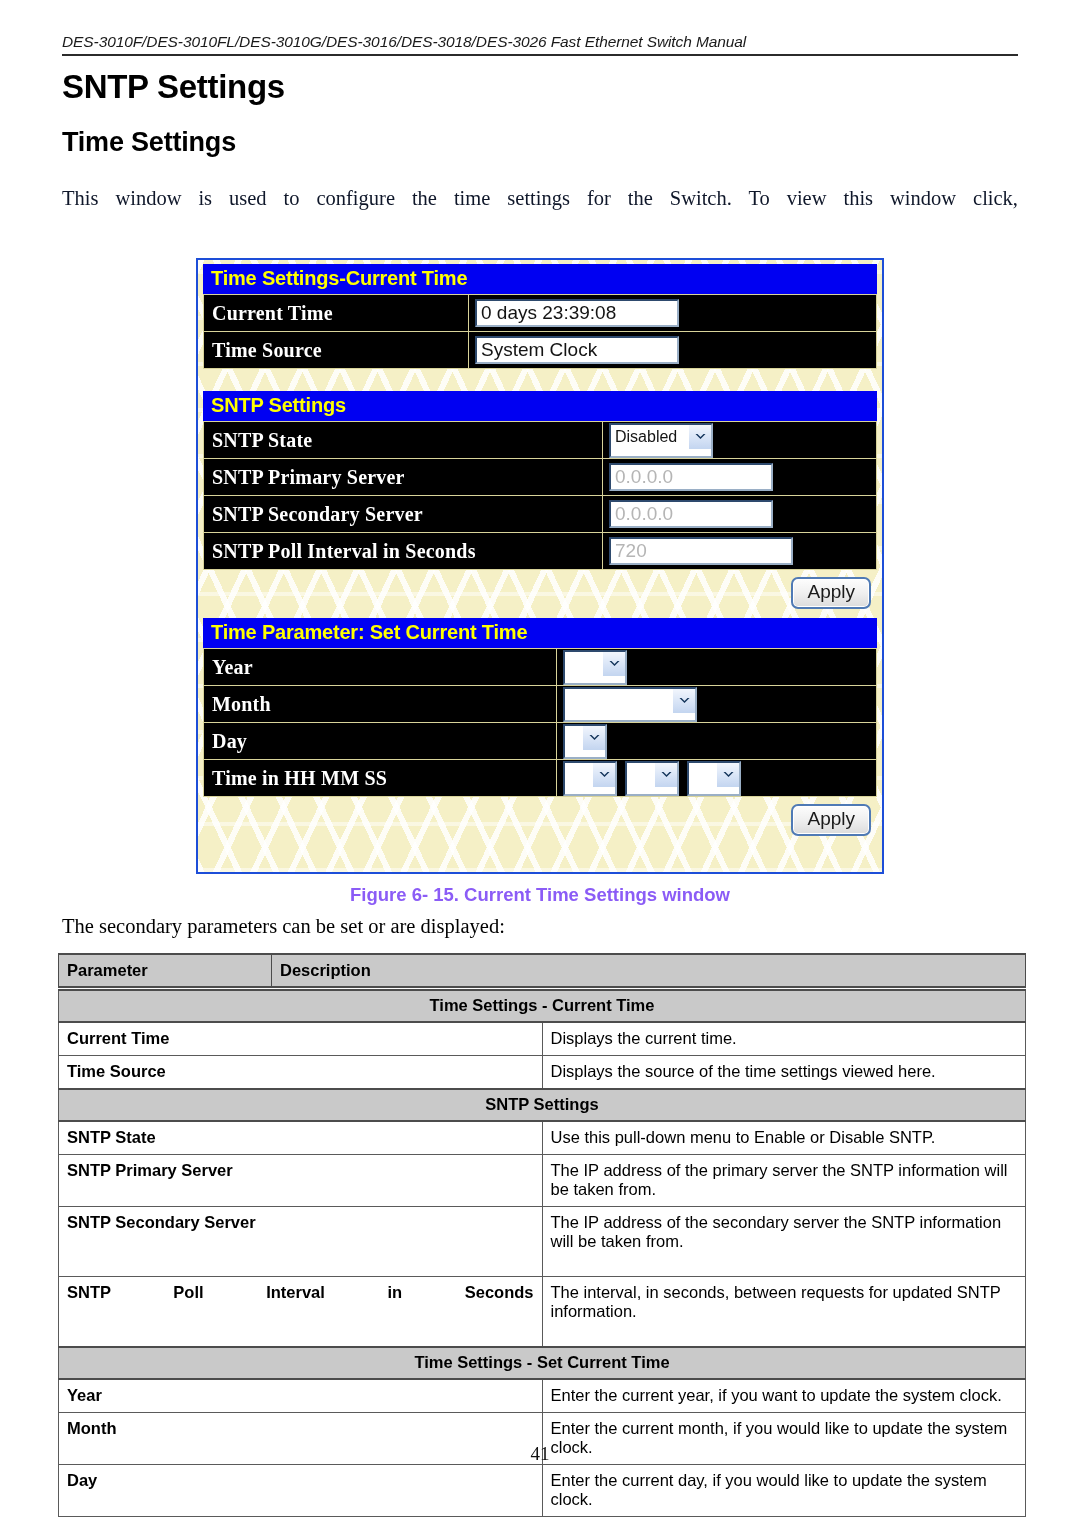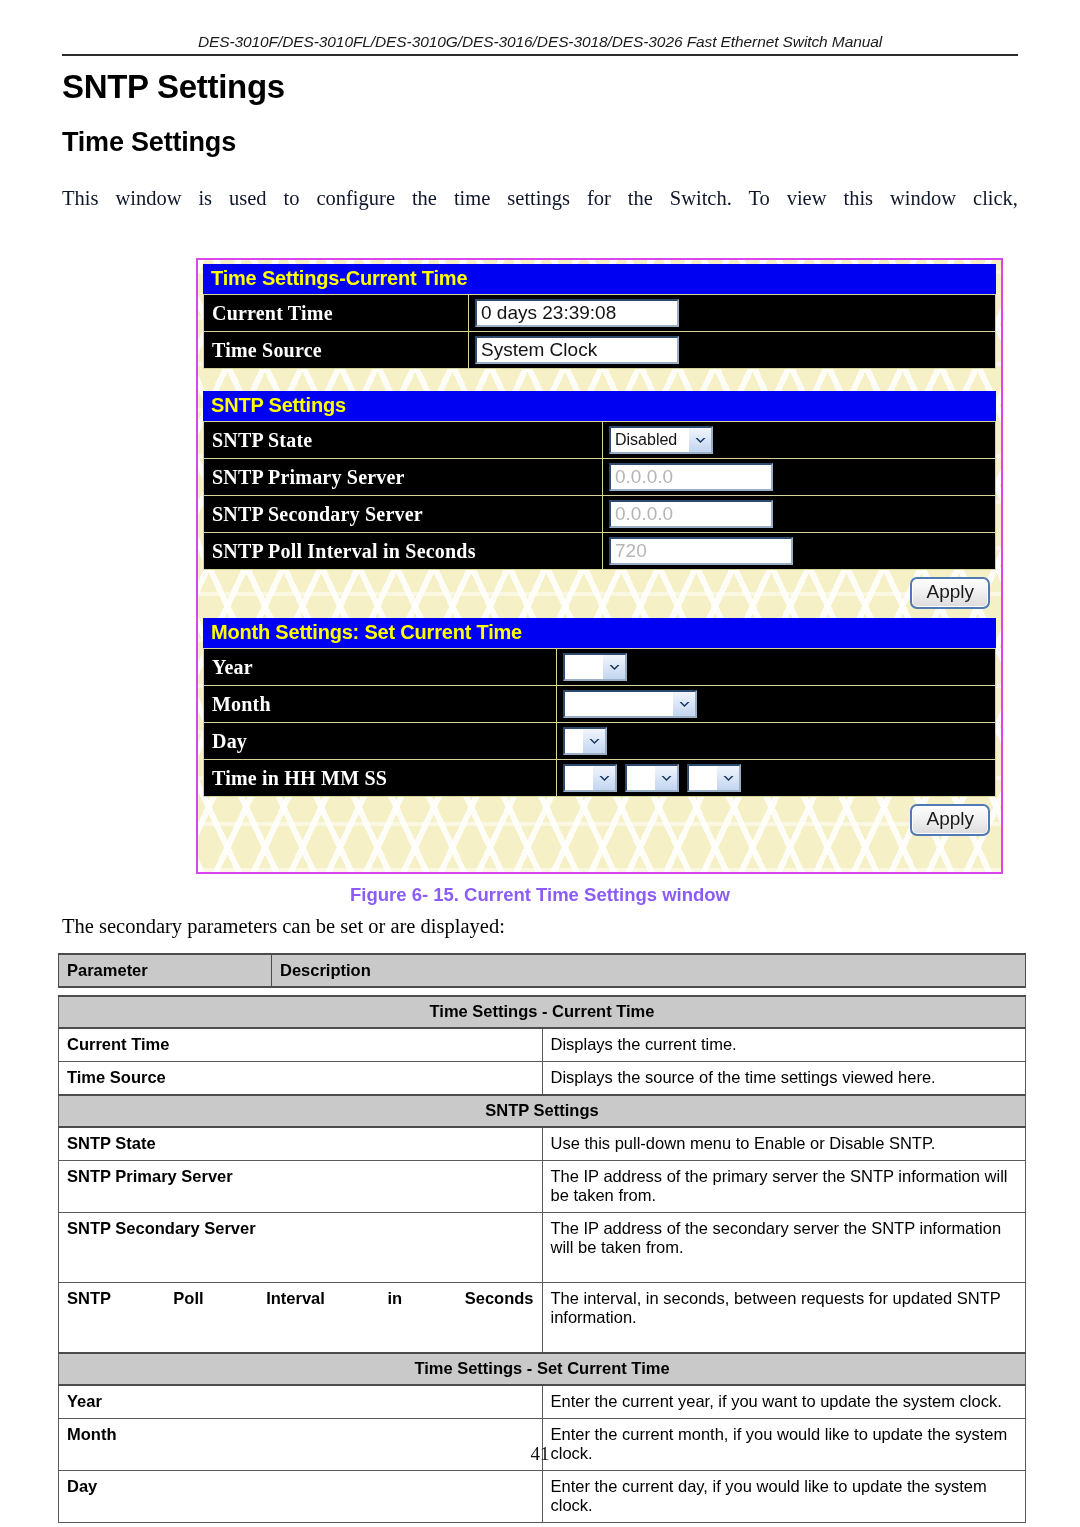--- a/index.html
+++ b/index.html
@@ -14,21 +14,21 @@
     font-family: "Liberation Serif", serif;
     overflow: hidden;
   }
 
   
   .page-header {
     position: absolute;
     left: 62px;
     top: 33px;
     width: 956px;
-    text-align: center;
+    text-align: left;
   }
   .page-header .hdr-text {
     font-family: "Liberation Sans", sans-serif;
     font-style: italic;
     font-size: 15.5px;
     color: #1a1a1a;
     letter-spacing: -0.1px;
     white-space: nowrap;
   }
   .page-header .hdr-rule {
@@ -72,24 +72,24 @@
     text-align: justify;
   }
   .intro .line1 { display: block; text-align: justify; text-align-last: justify; }
   .intro .line2 { display: block; font-weight: bold; }
 
   
   .ui-shot {
     position: absolute;
     left: 196px;
     top: 258px;
-    width: 807px;
+    width: 688px;
     height: 616px;
     background: #f3eec4;
-    border: 2px solid #d946ef;
+    border: 2px solid #1d4ed8;
     box-sizing: border-box;
     font-family: "Liberation Serif", serif;
     overflow: hidden;
   }
   
   .ui-shot .watermark {
     position: absolute;
     left: 0; top: 0; right: 0; bottom: 0;
     background-color: #f5f0c6;
     background-image:
@@ -163,21 +163,21 @@
     position: relative;
     background: #ffffff;
     border: 2px solid #2e4a6e;
     border-right-color: #9aafc6;
     border-bottom-color: #9aafc6;
     height: 24px;
     line-height: 24px;
     font-family: "Liberation Sans", sans-serif;
     font-size: 16px;
     color: #141414;
-    padding: 0 26px 0 4px;
+    padding: 0 26px 7px 4px;
     box-sizing: content-box;
     vertical-align: middle;
     white-space: nowrap;
   }
   .sel .arrow {
     position: absolute;
     right: 0; top: 0;
     width: 22px; height: 24px;
     background: linear-gradient(to bottom, #f2f6fd 0%, #dbe6f7 48%, #c3d5f0 100%);
     border-left: 1px solid #ffffff;
@@ -252,21 +252,20 @@
   }
 
   .param-table {
     position: absolute;
     left: 58px;
     top: 989px;
     width: 968px;
     border-collapse: collapse;
     table-layout: fixed;
     font-family: "Liberation Sans", sans-serif;
-    margin-top: 6px;
   }
   .param-table td {
     border: 1px solid #5a5a5a;
     font-size: 16.5px;
     color: #000;
     padding: 6px 8px 7px 8px;
     vertical-align: top;
     background: #ffffff;
   }
   .param-table td.section {
@@ -372,21 +371,21 @@
         <td class="val">
           <span class="tbox ghost" style="width:172px">720</span>
         </td>
       </tr>
     </tbody>
       </table>
     <div class="apply-row">
       <button class="btn-apply">Apply</button>
     </div>
 
-    <div class="sec-bar">Month Settings: Set Current Time</div>
+    <div class="sec-bar">Time Parameter: Set Current Time</div>
     <table class="rowtable">
       <tbody>
           <tr>
         <td class="lbl" style="width:344px">Year</td>
         <td class="val">
           <span class="sel" style="width:30px">
             <span></span>
             <span class="arrow">
               <svg width="11" height="7" viewBox="0 0 11 7">
                     <path d="M0.5 1 L5.5 6 L10.5 1 L8.5 1 L5.5 4 L2.5 1 Z" fill="#16365c"></path>

